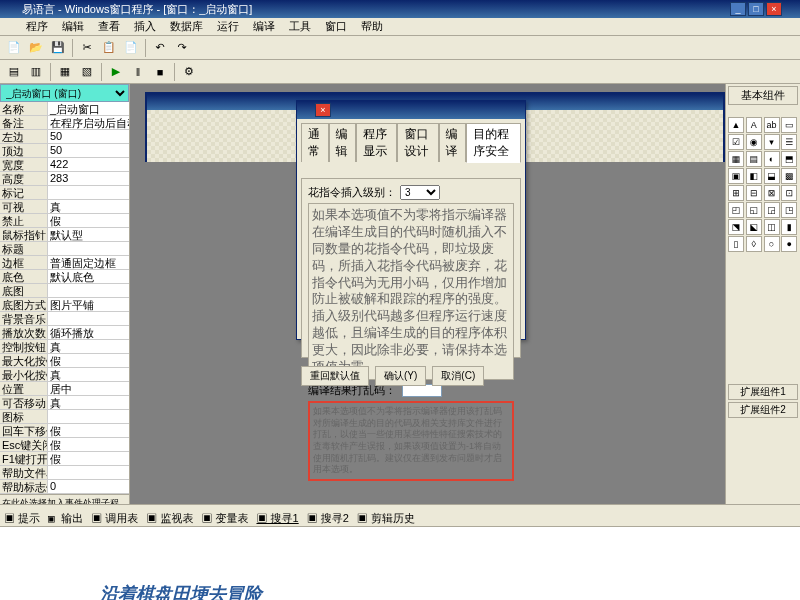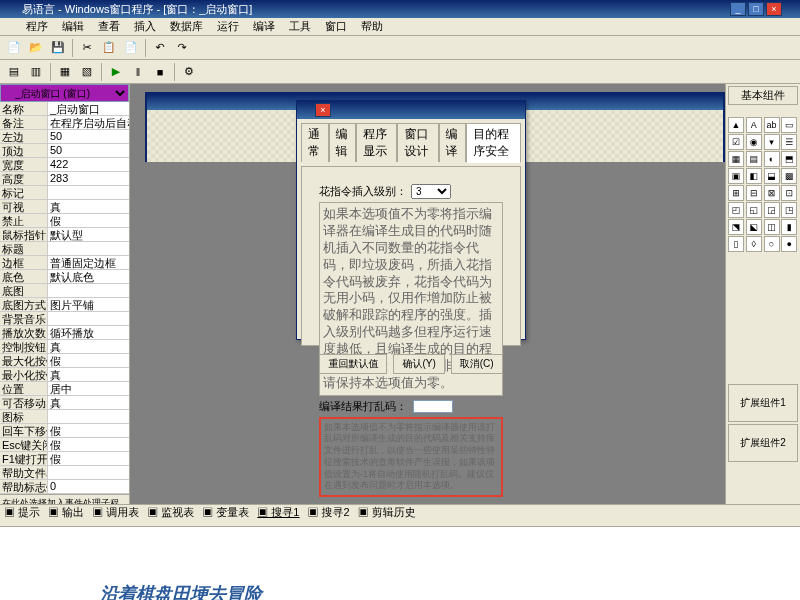--- a/index.html
+++ b/index.html
@@ -9,46 +9,46 @@
 .win-btns{display:flex;gap:2px}
 .win-btn{width:16px;height:14px;background:#4a7bc0;border:1px solid #1a3a6a;color:#fff;display:flex;align-items:center;justify-content:center;font-size:9px;cursor:pointer}
 .win-btn.close{background:#e04030}
 .menubar{height:18px;background:#ece9d8;display:flex;align-items:center;padding:0 20px;gap:2px;border-bottom:1px solid #aca899}
 .menu-item{padding:2px 6px;cursor:pointer}
 .toolbar{height:24px;background:#ece9d8;display:flex;align-items:center;padding:0 4px;gap:2px;border-bottom:1px solid #aca899}
 .tb-btn{width:20px;height:20px;border:1px solid transparent;display:flex;align-items:center;justify-content:center;cursor:pointer}
 .tb-sep{width:1px;height:18px;background:#aca899;margin:0 2px}
 .main-area{display:flex;height:420px;background:#ece9d8}
 .left-panel{width:130px;background:#ece9d8;border-right:1px solid #aca899;overflow:hidden}
-.combo{width:100%;height:18px;border:1px solid #7f9db9;background:#a21caf;font-size:10px;padding:0 10px}
+.combo{width:100%;height:18px;border:1px solid #7f9db9;background:#5eead4;font-size:10px;padding:0 1px}
 .prop-table{width:100%;font-size:10px}
 .prop-row{display:flex;border-bottom:1px solid #ccc;height:14px}
 .prop-k{width:48px;background:#ece9d8;padding:0 2px;border-right:1px solid #ccc;overflow:hidden;white-space:nowrap}
 .prop-v{flex:1;background:#fff;padding:0 2px;overflow:hidden;white-space:nowrap}
 .canvas-area{flex:1;background:#808080;position:relative;overflow:hidden}
 .form-designer{position:absolute;left:15px;top:8px;width:580px;height:70px;background:#ece9d8;border:2px solid #0a246a}
 .form-designer .titlebar{height:16px}
 .right-panel{width:75px;background:#ece9d8;border-left:1px solid #aca899;padding:2px}
 .right-title{text-align:center;border:1px solid #aca899;padding:1px;background:#ece9d8;margin-bottom:12px}
 .tool-grid{display:grid;grid-template-columns:repeat(4,1fr);gap:1px}
 .tool-cell{width:16px;height:16px;border:1px solid #aca899;background:#fff;display:flex;align-items:center;justify-content:center;cursor:pointer;font-size:9px}
-.bottom-tabs{height:22px;background:#ece9d8;display:flex;align-items:flex-start;border-top:1px solid #aca899;padding:0 4px;gap:8px}
+.bottom-tabs{height:22px;background:#ece9d8;display:flex;align-items:flex-end;border-top:1px solid #aca899;padding:0 4px;gap:8px}
 .bottom-area{height:100px;background:#fff;border-top:1px solid #aca899;position:relative}
 .adv-text{position:absolute;left:100px;top:55px;font-size:18px;font-weight:bold;color:#2a5a9a;font-style:italic}
 .dialog{position:absolute;left:296px;top:100px;width:230px;height:240px;background:#ece9d8;border:1px solid #0a246a;box-shadow:2px 2px 4px rgba(0,0,0,0.3)}
 .dialog .titlebar{height:18px;background:linear-gradient(to bottom,#0a246a,#3b6ea5)}
 .tab-row{display:flex;padding:4px 4px 0 4px;gap:0}
 .tab{padding:2px 6px;border:1px solid #aca899;border-bottom:none;background:#ece9d8;font-size:12px;cursor:pointer}
 .tab.active{background:#fff;border-bottom:1px solid #fff;margin-bottom:-1px}
-.tab-content{margin:4px 4px 4px 4px;border:1px solid #aca899;background:#ece9d8;padding:17px;height:180px;font-size:10px}
-.dlg-btns{display:flex;justify-content:center;gap:6px;padding:4px}
+.tab-content{margin:16px 4px 4px 4px;border:1px solid #aca899;background:#ece9d8;padding:6px;height:180px;font-size:10px}
+.dlg-btns{display:flex;justify-content:flex-start;gap:6px;padding:4px}
 .dlg-btn{padding:2px 8px;border:1px solid #aca899;background:#ece9d8;cursor:pointer;font-size:10px}
 .desc-box{border:1px solid #aca899;background:#ece9d8;padding:3px;margin:3px 0;font-size:13px;line-height:1.3;color:#666}
 .red-box{border:2px solid #e04030;padding:3px;margin:3px 0;font-size:9px;line-height:1.3;color:#666}
-.ext-btn{border:1px solid #aca899;padding:11px;margin:2px 0;text-align:center;font-size:10px;cursor:pointer}
+.ext-btn{border:1px solid #aca899;padding:0;margin:2px 0;text-align:center;font-size:10px;cursor:pointer}
 </style>
 </head>
 <body>
 
 <div class="titlebar">
   <span class="titlebar-text">易语言 - Windows窗口程序 - [窗口：_启动窗口]</span>
   <div class="win-btns">
     <div class="win-btn">_</div>
     <div class="win-btn">□</div>
     <div class="win-btn close">×</div>
@@ -262,21 +262,21 @@
       <div class="tool-cell">●</div>
     </div>
     <div style="height:130px"></div>
     <div class="ext-btn">扩展组件1</div>
     <div class="ext-btn">扩展组件2</div>
   </div>
 </div>
 
 <div class="bottom-tabs" id="bottom-tabs">
     <span style="cursor: pointer;">▣ 提示</span>
-    <span style="cursor: pointer;">▣ 输出</span>
+    <span style="cursor: pointer; font-family: Liberation Mono, monospace;">▣ 输出</span>
     <span style="cursor: pointer;">▣ 调用表</span>
     <span style="cursor: pointer;">▣ 监视表</span>
     <span style="cursor: pointer;">▣ 变量表</span>
     <span style="cursor: pointer; text-decoration: underline;">▣ 搜寻1</span>
     <span style="cursor: pointer;">▣ 搜寻2</span>
     <span style="cursor: pointer;">▣ 剪辑历史</span>
   </div>
 <div class="bottom-area">
   <div class="adv-text">沿着棋盘田埂去冒险</div>
 </div>

